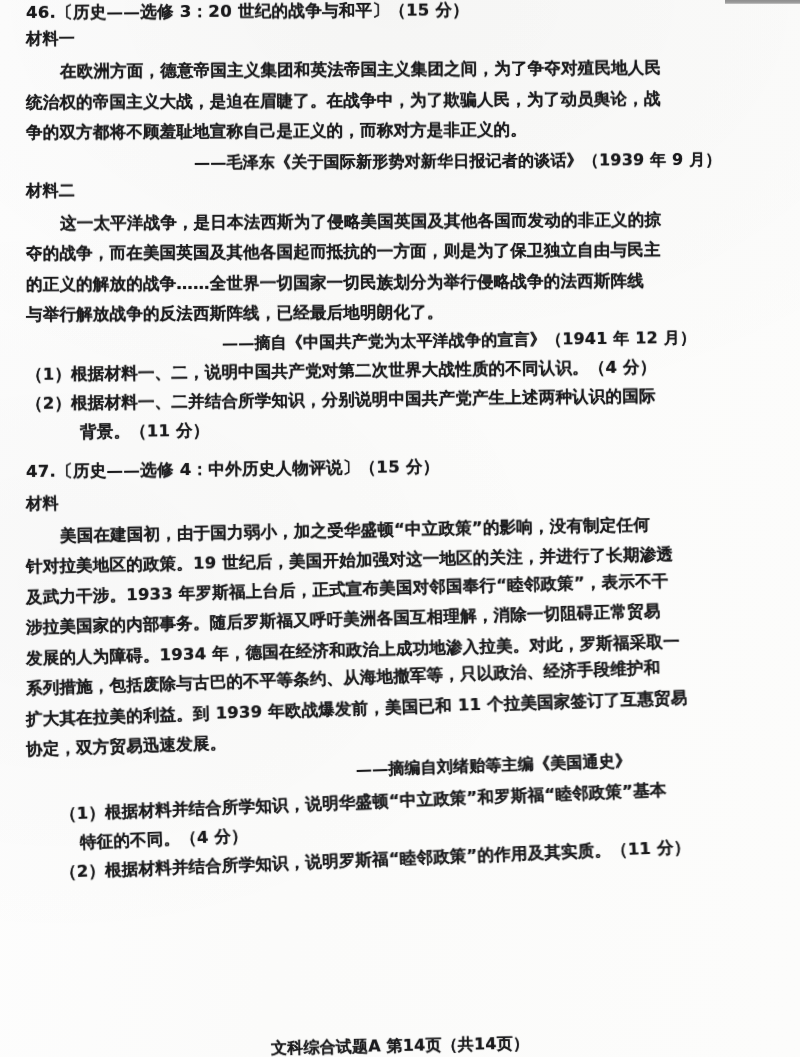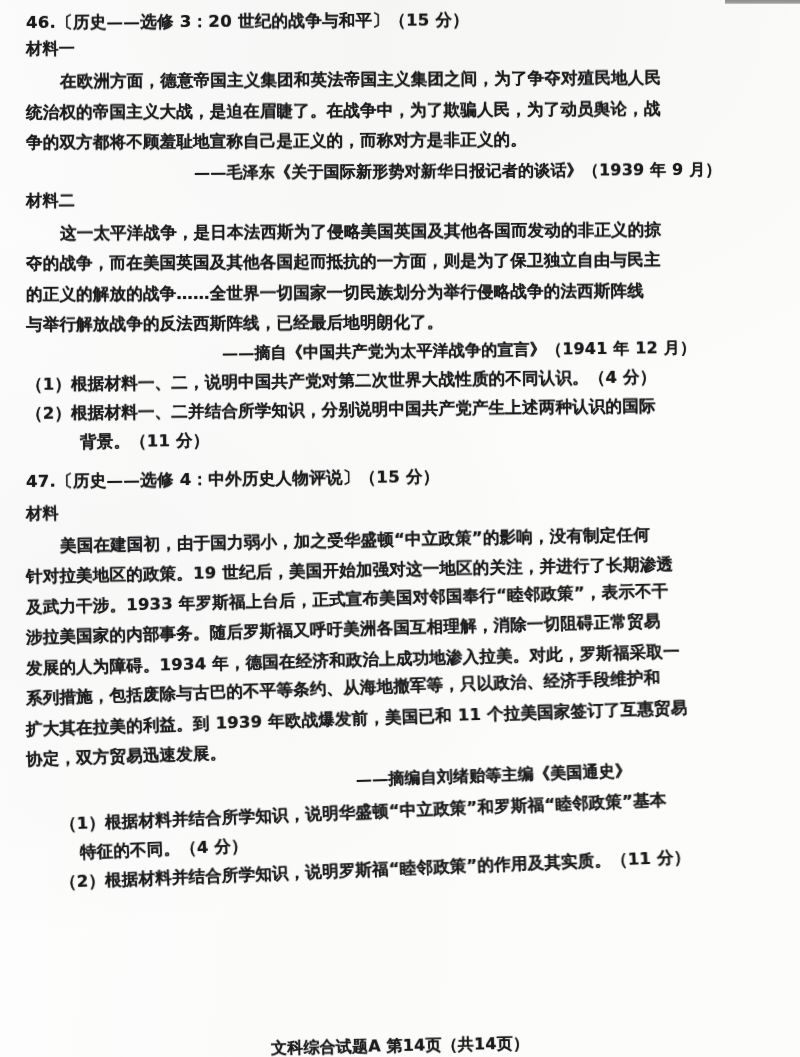--- a/index.html
+++ b/index.html
@@ -33,21 +33,21 @@
     width: 75px;
     height: 4px;
     background: linear-gradient(180deg, #8e8e8e 0%, #9a9a9a 60%, #c9c9c9 100%);
   }
 
   .content {
     position: absolute;
     top: 0;
     left: 0;
     width: 697px;
-    padding: 10px 22px 0 26px;
+    padding: 0 22px 0 26px;
     box-sizing: border-box;
   }
 
   
   .ln {
     display: block;
     white-space: nowrap;
     font-family: "DejaVu Sans", "Liberation Sans", sans-serif;
     font-weight: 700;
     color: #1a1a1c;

